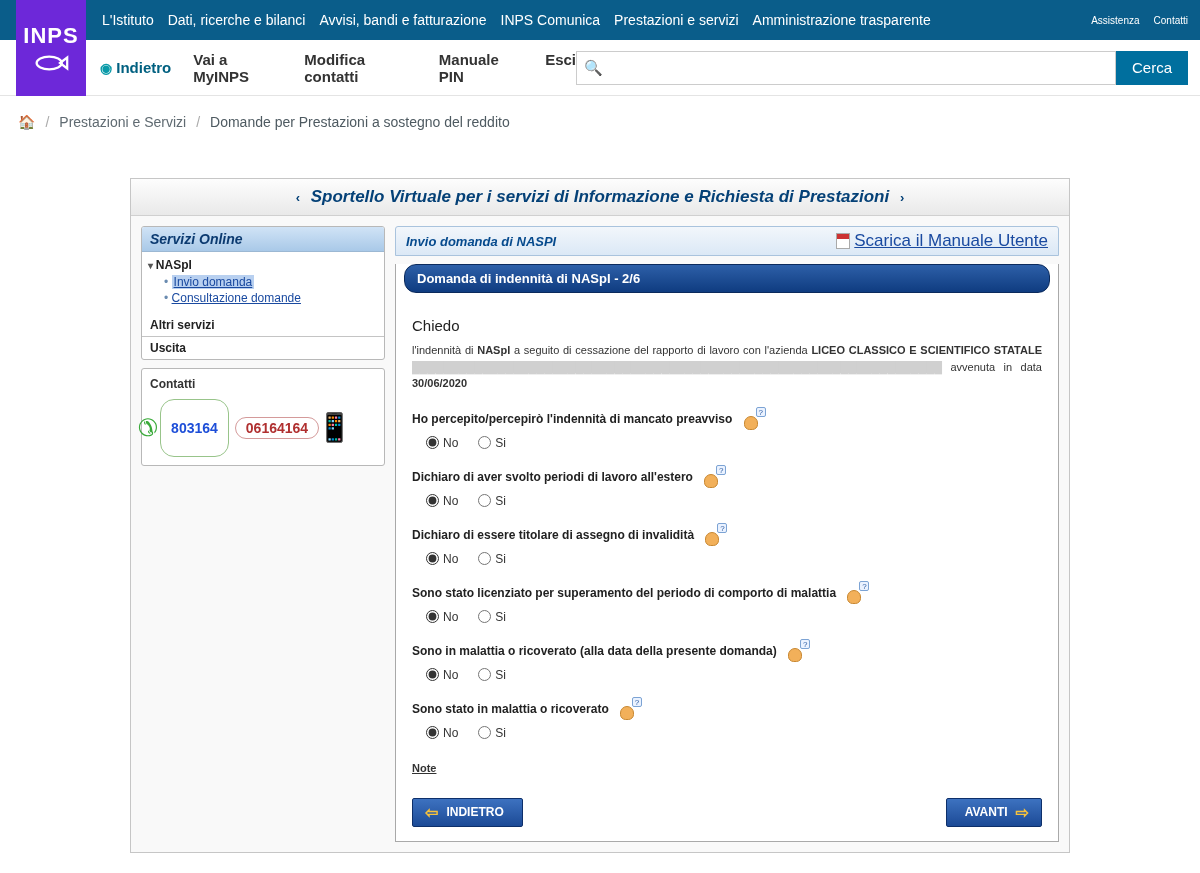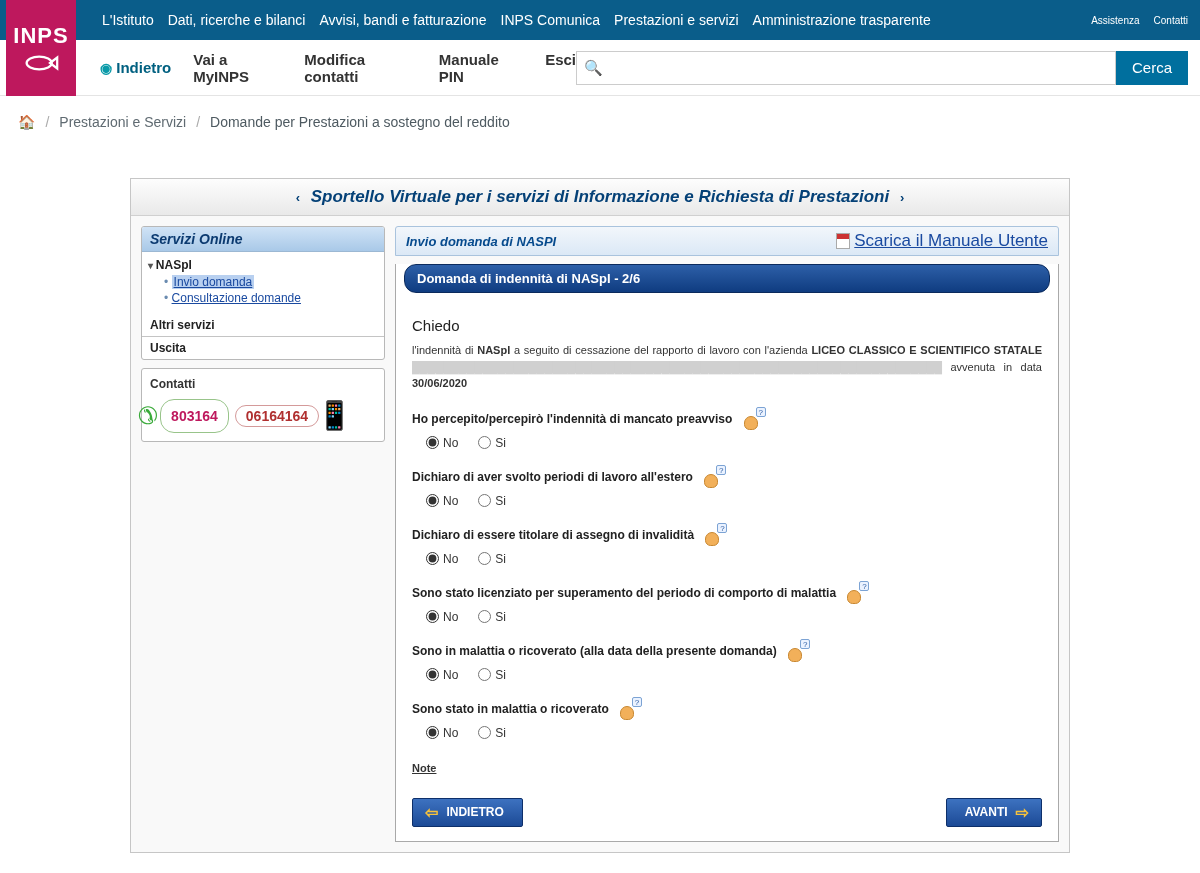--- a/index.html
+++ b/index.html
@@ -1,21 +1,21 @@
 <!DOCTYPE html>
 <html><head>
 <meta charset="utf-8">
 <style>
 * { box-sizing: border-box; margin: 0; padding: 0; }
 body { font-family: Arial, Helvetica, sans-serif; font-size: 13px; background: #fff; color: #333; width: 1200px; }
 a { text-decoration: none; color: inherit; }
 
 
 .topbar { background: #0a5d8a; color: #fff; height: 40px; display: flex; align-items: center; padding: 0 12px; position: relative; }
-.logo-box { position: absolute; left: 6px; top: 0; width: 70px; height: 96px; background: #be185d; display: flex; flex-direction: column; align-items: center; justify-content: center; z-index: 10; }
+.logo-box { position: absolute; left: 16px; top: 0; width: 70px; height: 96px; background: #6d28d9; display: flex; flex-direction: column; align-items: center; justify-content: center; z-index: 10; }
 .logo-text { color: #fff; font-weight: bold; font-size: 22px; letter-spacing: 1px; }
 .logo-fish { width: 36px; height: 20px; margin-top: 4px; }
 .topnav-items { margin-left: 90px; display: flex; gap: 14px; font-size: 14px; }
 .topnav-items span { cursor: pointer; }
 .topnav-right { margin-left: auto; display: flex; gap: 14px; font-size: 10px; justify-content: space-between; }
 
 
 .secondbar { background: #fff; height: 56px; display: flex; align-items: center; padding-left: 100px; padding-right: 12px; border-bottom: 1px solid #e4e4e4; }
 .secondbar .nav2 { display: flex; gap: 22px; font-size: 15px; font-weight: 600; color: #333; }
 .secondbar .nav2 .ind { color: #006080; display: flex; align-items: center; gap: 4px; }
@@ -48,21 +48,21 @@
 .side-menu .parent { font-weight: bold; color: #222; padding: 2px 0; }
 .side-menu .parent::before { content: "▾ "; color: #555; font-size: 10px; }
 .side-menu ul { list-style: none; padding-left: 16px; }
 .side-menu li { padding: 1px 0; color: #333; }
 .side-menu li::before { content: "• "; color: #6a8bb0; }
 .side-menu li a { color: #1a4aa0; text-decoration: underline; }
 .side-menu li.sel a { background: #b8d0f0; padding: 0 2px; }
 .contact-box { border: 1px solid #b8b8b8; background: #fff; border-radius: 3px; margin-top: 8px; padding: 8px; font-size: 11px; }
 .contact-box .ctitle { font-weight: bold; font-size: 12px; margin-bottom: 2px; }
 .phones { display: flex; align-items: center; gap: 6px; margin-top: 8px; }
-.phone-green { display: inline-flex; align-items: center; background: #fff; border: 1px solid #98c48a; border-radius: 14px; padding: 8px 10px; font-weight: bold; color: #be185d; font-size: 14px; }
+.phone-green { display: inline-flex; align-items: center; background: #fff; border: 1px solid #98c48a; border-radius: 14px; padding: 20px 10px; font-weight: bold; color: #1d4ed8; font-size: 14px; }
 .green-handset { color: #3aaa3a; font-size: 24px; margin-right: -4px; margin-left: -12px; transform: scaleX(-1); }
 .phone-red { display: inline-flex; align-items: center; background: #fff; border: 1px solid #d49a9a; border-radius: 14px; padding: 2px 10px; font-weight: bold; color: #b03030; font-size: 14px; }
 .cell-icon { font-size: 28px; margin-left: -8px; line-height: 0; }
 
 
 .main { flex: 1; }
 .panel-head { background: linear-gradient(#f2f6fb,#dbe8f6); border: 1px solid #a9c3dd; padding: 4px 10px; font-style: italic; font-weight: bold; color: #064a8d; font-size: 13px; border-radius: 3px 3px 0 0; display: flex; align-items: center; }
 .panel-head .dl { margin-left: auto; font-style: normal; font-weight: normal; font-size: 17px; color: #1a4aa0; text-decoration: underline; display: flex; align-items: center; gap: 4px; }
 .pdf-icon { display: inline-block; width: 14px; height: 16px; background: #fff; border: 1px solid #aaa; position: relative; }
 .pdf-icon::after { content: ""; position: absolute; top: 0; left: 0; right: 0; height: 5px; background: #c33; }

